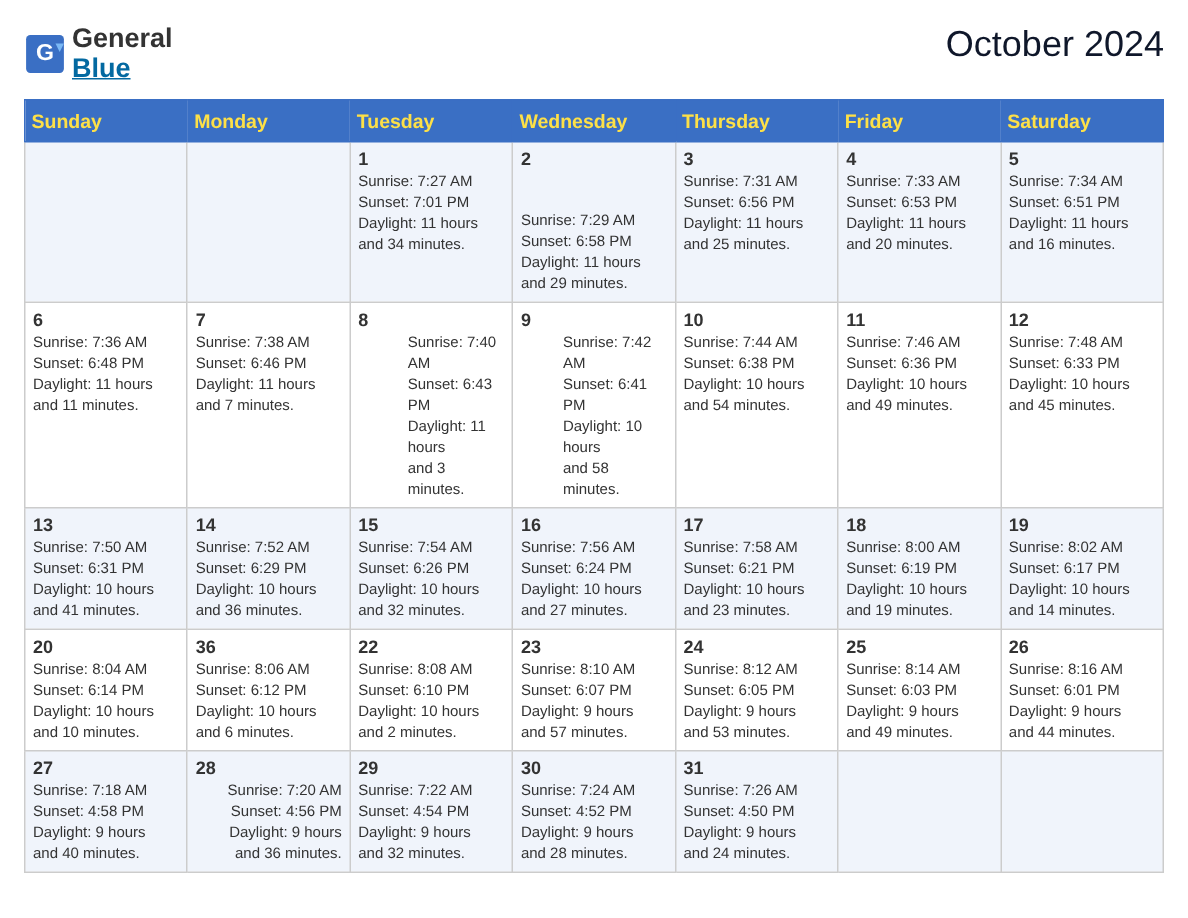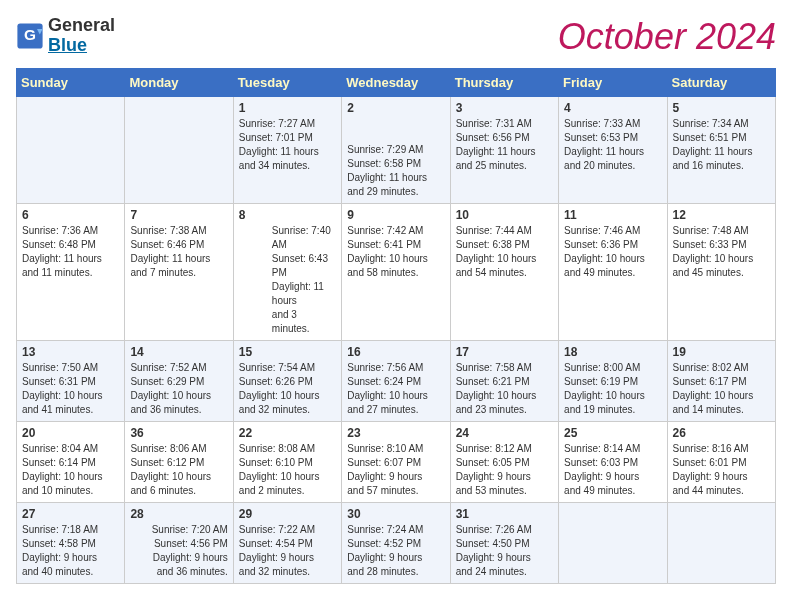--- a/index.html
+++ b/index.html
@@ -28,37 +28,36 @@
       line-height: 1.1;
     }
     .logo-icon {
       width: 28px;
       height: 28px;
     }
     .title-area {
       text-align: right;
     }
     .month-title {
-      font-size: 36px;
-      color: #be185d;
+      font-size: 24px;
+      color: #0f172a;
       font-weight: normal;
-      font-style: italic;
     }
     .location-title {
       font-size: 16px;
       color: #555;
     }
     table {
       width: 100%;
       border-collapse: collapse;
       table-layout: fixed;
     }
     thead tr th {
       background-color: #3a6fc4;
-      color: #fef9c3;
+      color: #fde047;
       padding: 6px 4px;
       font-size: 13px;
       text-align: left;
       border: 1px solid #3a6fc4;
     }
     tbody tr td {
       vertical-align: top;
       border: 1px solid #ccc;
       padding: 4px 5px;
       font-size: 10.5px;
@@ -172,21 +171,21 @@
         </td>
         <td>
           <span class="day-num">8</span>
           <div class="day-info" style="white-space: pre-line; margin-left: 33px;">Sunrise: 7:40 AM
 Sunset: 6:43 PM
 Daylight: 11 hours
 and 3 minutes.</div>
         </td>
         <td>
           <span class="day-num">9</span>
-          <div class="day-info" style="white-space: pre-line;">Sunrise: 7:42 AM
+          <div class="day-info" style="white-space: pre-line; margin-left: 28px;">Sunrise: 7:42 AM
 Sunset: 6:41 PM
 Daylight: 10 hours
 and 58 minutes.</div>
         </td>
         <td>
           <span class="day-num">10</span>
           <div class="day-info" style="white-space: pre-line;">Sunrise: 7:44 AM
 Sunset: 6:38 PM
 Daylight: 10 hours
 and 54 minutes.</div>

